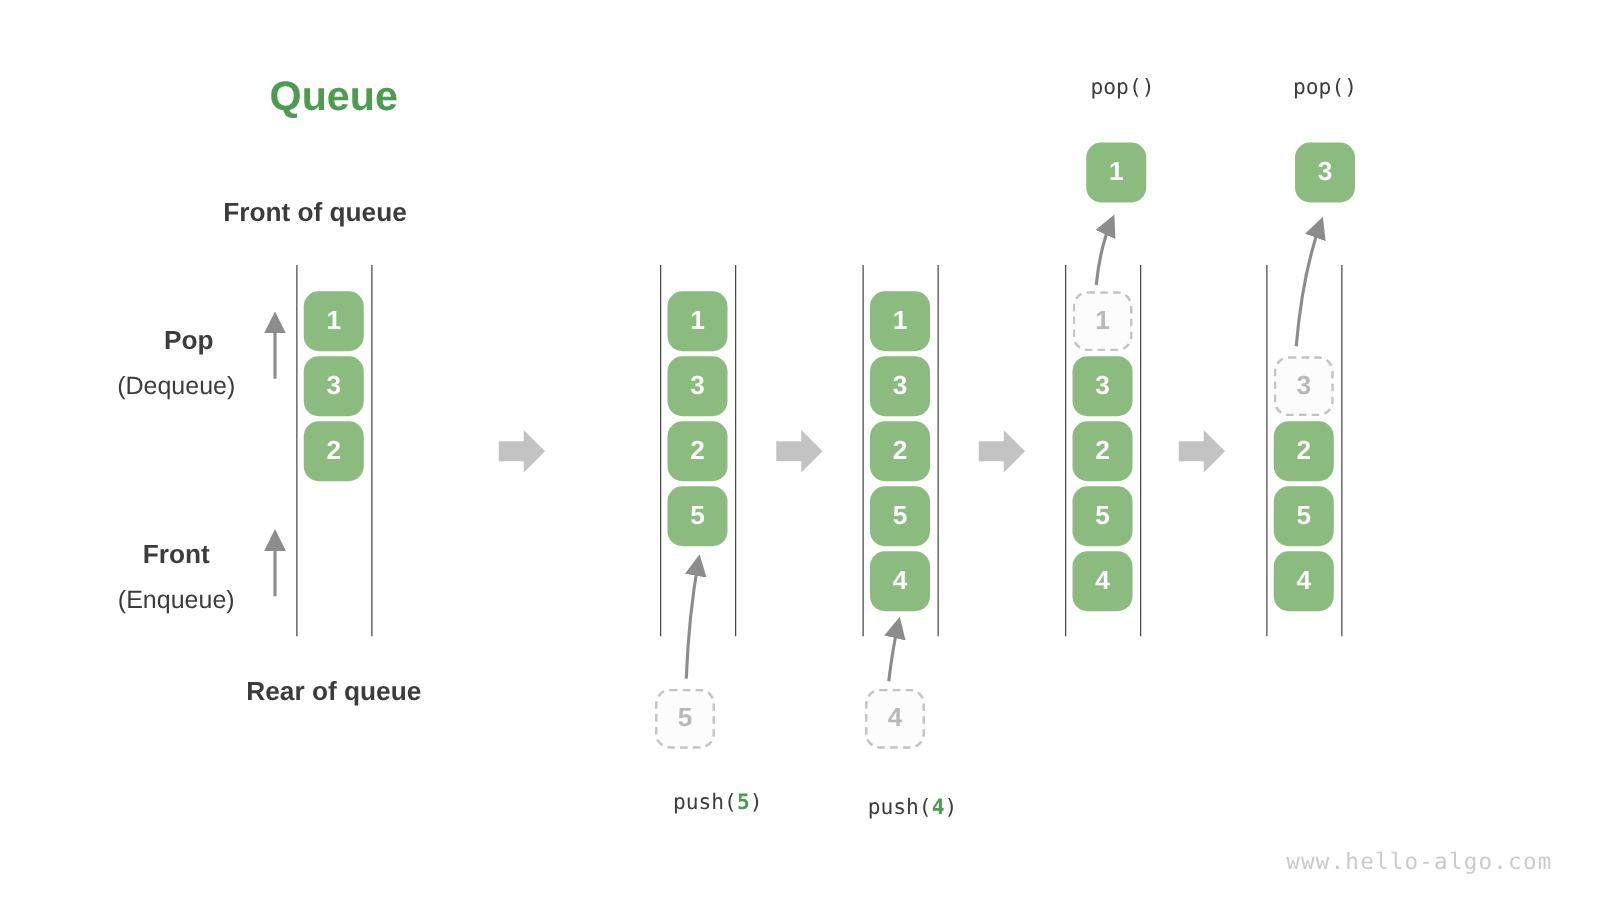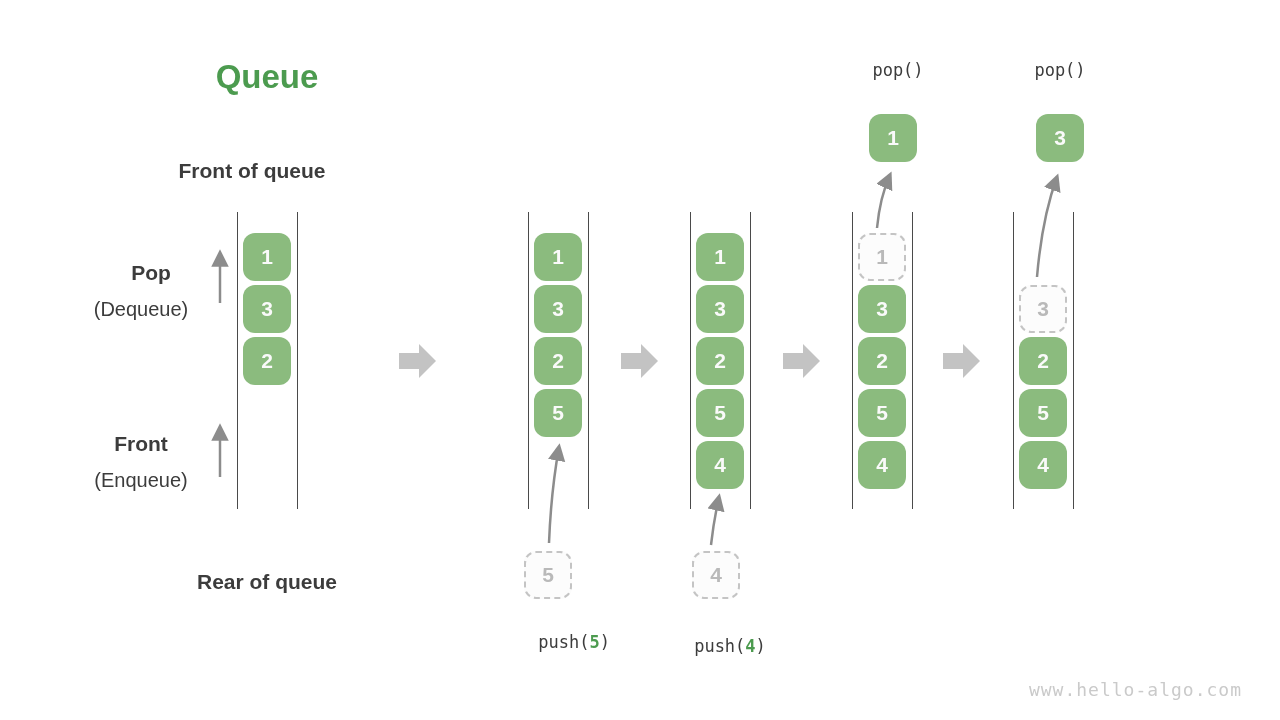--- a/index.html
+++ b/index.html
@@ -74,21 +74,21 @@
 
   <div class="abs ctr title" style="left:167px;top:58px;width:200px;">Queue</div>
   <div class="abs ctr lbl-bold" style="left:152px;top:159px;width:200px;">Front of queue</div>
 
   <div class="abs ctr lbl-bold" style="left:76px;top:261px;width:150px;">Pop</div>
   <div class="abs ctr lbl-reg" style="left:66px;top:298px;width:150px;">(Dequeue)</div>
 
   <div class="abs ctr lbl-bold" style="left:66px;top:432px;width:150px;">Front</div>
   <div class="abs ctr lbl-reg" style="left:66px;top:469px;width:150px;">(Enqueue)</div>
 
-  <div class="abs ctr lbl-bold" style="left:167px;top:542px;width:200px;margin-top:28px;">Rear of queue</div>
+  <div class="abs ctr lbl-bold" style="left:167px;top:542px;width:200px;">Rear of queue</div>
 
   <div class="queue" style="left:237px;">
       <div class="cell" style="top: 21px;">1</div>
       <div class="cell" style="top: 73px;">3</div>
       <div class="cell" style="top: 125px;">2</div>
     </div>
   <div class="queue" style="left:528px;">
       <div class="cell" style="top: 21px;">1</div>
       <div class="cell" style="top: 73px;">3</div>
       <div class="cell" style="top: 125px;">2</div>

